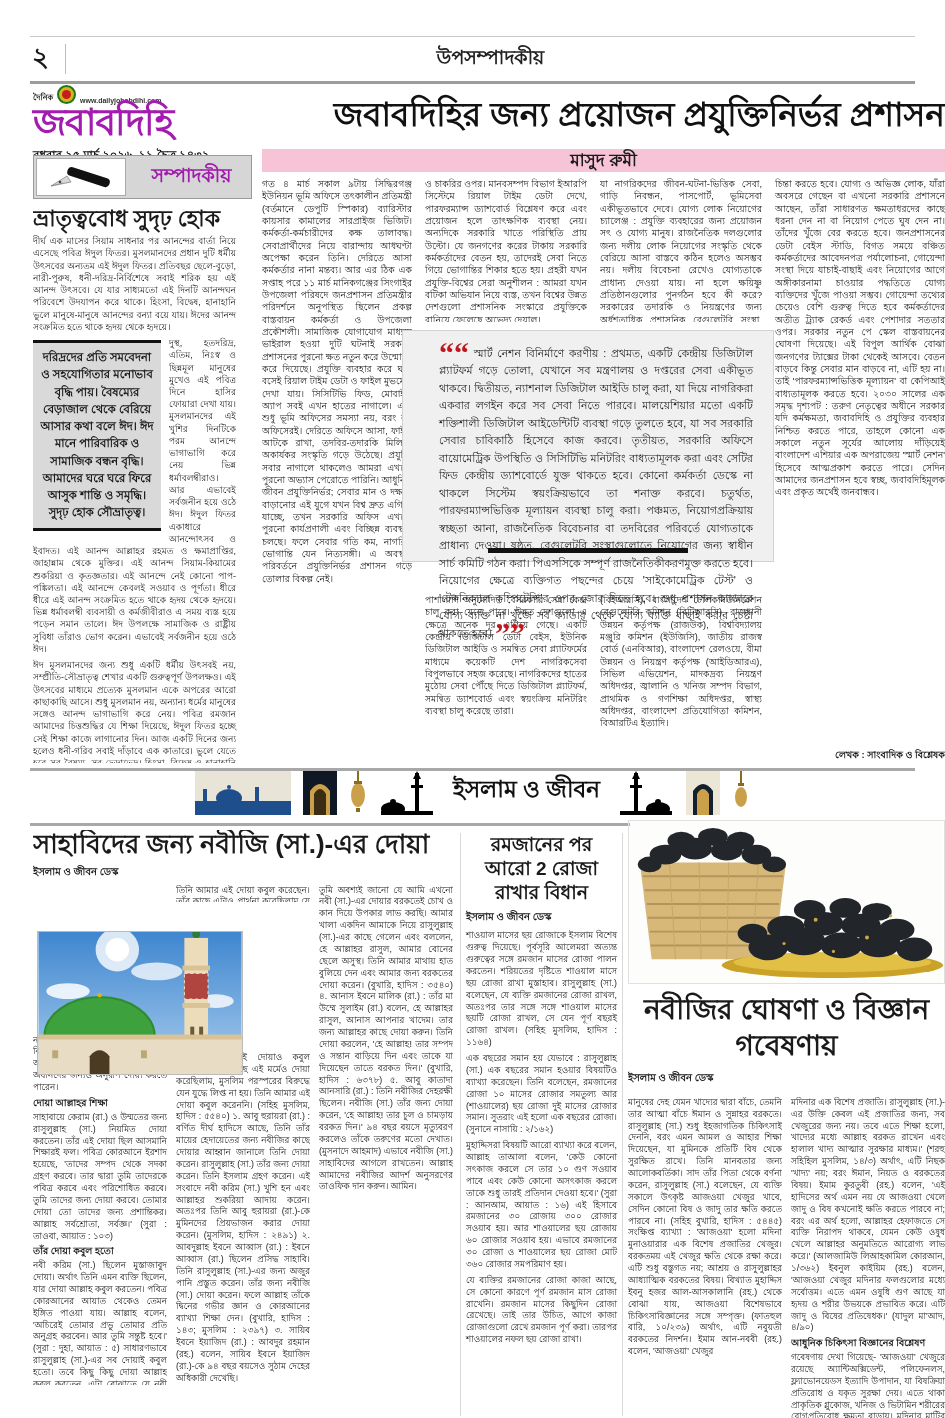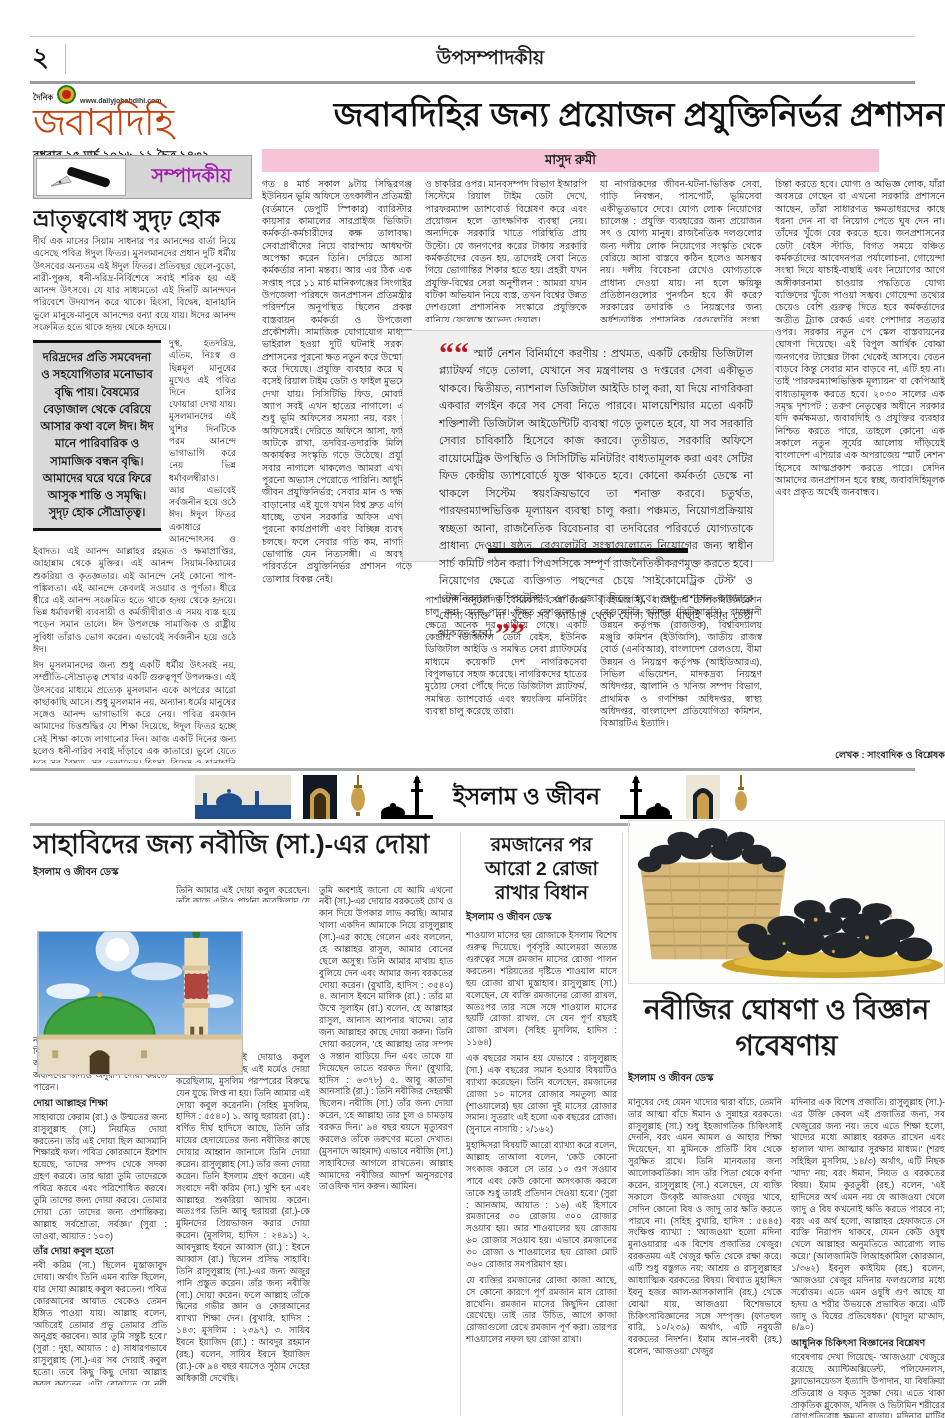--- a/index.html
+++ b/index.html
@@ -12,25 +12,25 @@
   .topbar{top:36px;left:30px;width:885px;height:44px;border-top:1px solid #c9c9c9;border-bottom:3px solid #9c9c9c;display:flex;align-items:center;}
   .pagenum{font-size:26px;font-weight:bold;padding:0 16px 0 2px;border-right:1px solid #bbb;height:30px;display:flex;align-items:center;}
   .section-title{flex:1;text-align:center;font-size:19px;font-weight:bold;color:#222;}
   
   .masthead{top:88px;left:33px;width:220px;height:78px;}
   .logo-top{display:flex;align-items:flex-end;gap:4px;height:16px;}
   .daily-tag{font-size:8px;font-weight:bold;}
   .emblem{width:15px;height:15px;border-radius:50%;background:#d8b21a;border:2px solid #1a7a1a;position:relative;}
   .emblem:after{content:"";position:absolute;inset:3px;border-radius:50%;background:#c21f1f;}
   .site{font-size:7px;font-weight:bold;color:#333;}
-  .logo-word{font-size:37px;font-weight:normal;letter-spacing:-1px;line-height:1.0;color:#c2410c;}
+  .logo-word{font-size:37px;font-weight:bold;letter-spacing:-1px;line-height:1.0;color:#a21caf;}
   .dateline{margin-top:6px;font-size:11.5px;font-weight:bold;color:#111;}
   
   .lead-head{top:94px;left:262px;width:683px;text-align:right;font-size:33px;font-weight:bold;line-height:1.25;color:#111;}
-  .byline-bar{top:149px;left:262px;width:617px;height:23px;display:flex;align-items:center;justify-content:center;font-size:13px;font-weight:bold;}
+  .byline-bar{top:149px;left:262px;width:683px;height:23px;display:flex;align-items:center;justify-content:center;font-size:17px;font-weight:bold;}
   
   .editorial{top:155px;left:33px;width:219px;height:608px;overflow:hidden;}
   .edit-label-box{border:1px solid #9a9a9a;background:#d6d6d6;height:44px;display:flex;align-items:center;gap:8px;padding:2px;box-sizing:border-box;}
   .pen-panel{background:#fff;border:1px solid #aaa;width:88px;height:36px;display:flex;align-items:center;justify-content:center;}
   .edit-label{flex:1;text-align:center;font-size:19px;font-weight:bold;color:#a21caf;}
   .edit-headline{font-size:22px;font-weight:bold;margin:8px 0 4px 0;line-height:1.1;}
   .edit-body{font-size:9px;line-height:1.36;text-align:justify;}
   .edit-body p{margin:0 16px 4px 0;}
   .edit-quote{float:left;width:118px;background:#d9d9d9;border-top:3px solid #111;border-bottom:3px solid #111;padding:6px 5px;margin:3px 8px 3px 0;font-size:11.5px;font-weight:600;line-height:1.5;text-align:center;}
   
@@ -38,21 +38,21 @@
   .mcol{font-size:9.2px;line-height:1.34;text-align:justify;overflow:hidden;display:flex;flex-direction:column;}
   .mc1{width:150px;} .mc2{width:162px;} .mc3{width:162px;} .mc4{width:170px;}
   .clip-top{height:144px;overflow:hidden;}
   .q-spacer{height:272px;flex:none;}
   .clip-bot{flex:1;overflow:hidden;}
   .credit{margin-top:8px;text-align:right;font-weight:bold;font-size:9.5px;}
   .pull-quote{position:absolute;left:140px;top:152px;width:372px;height:232px;background:#f0f0f0;border:1px solid #d2d2d2;padding:14px 20px 18px 36px;box-sizing:border-box;font-size:10.8px;line-height:1.62;text-align:justify;color:#222;}
   .pq-mark{color:#c0181f;font-size:30px;font-weight:bold;font-family:"Liberation Serif","DejaVu Serif",serif;line-height:0;vertical-align:-6px;}
   .pq-bar{position:absolute;left:23%;bottom:8px;width:54%;height:5px;background:#111;}
   
-  .islam-banner{top:768px;left:30px;width:885px;height:58px;border-top:3px solid #a8a8a8;border-bottom:3px solid #a8a8a8;display:flex;align-items:center;justify-content:center;gap:12px;box-sizing:border-box;}
+  .islam-banner{top:768px;left:30px;width:885px;height:58px;border-top:3px solid #a8a8a8;border-bottom:3px solid #a8a8a8;display:flex;justify-content:center;gap:12px;box-sizing:border-box;}
   .banner-title{font-size:23px;font-weight:bold;color:#111;padding:0 6px;}
   .deco{height:44px;display:block;}
   
   .art-by{font-size:10px;font-weight:bold;margin:5px 0 4px 0;}
   .body-txt{font-size:8.8px;line-height:1.35;text-align:justify;}
   .subhead{font-weight:bold;font-size:9.5px;margin:3px 0 2px 0;}
   .sahabi{top:830px;left:33px;width:420px;height:586px;overflow:hidden;}
   .sahabi-h{font-size:26px;font-weight:bold;line-height:1.1;}
   .sahabi-body{position:relative;display:flex;gap:9px;height:500px;}
   .scol{width:134px;overflow:hidden;display:flex;flex-direction:column;}

